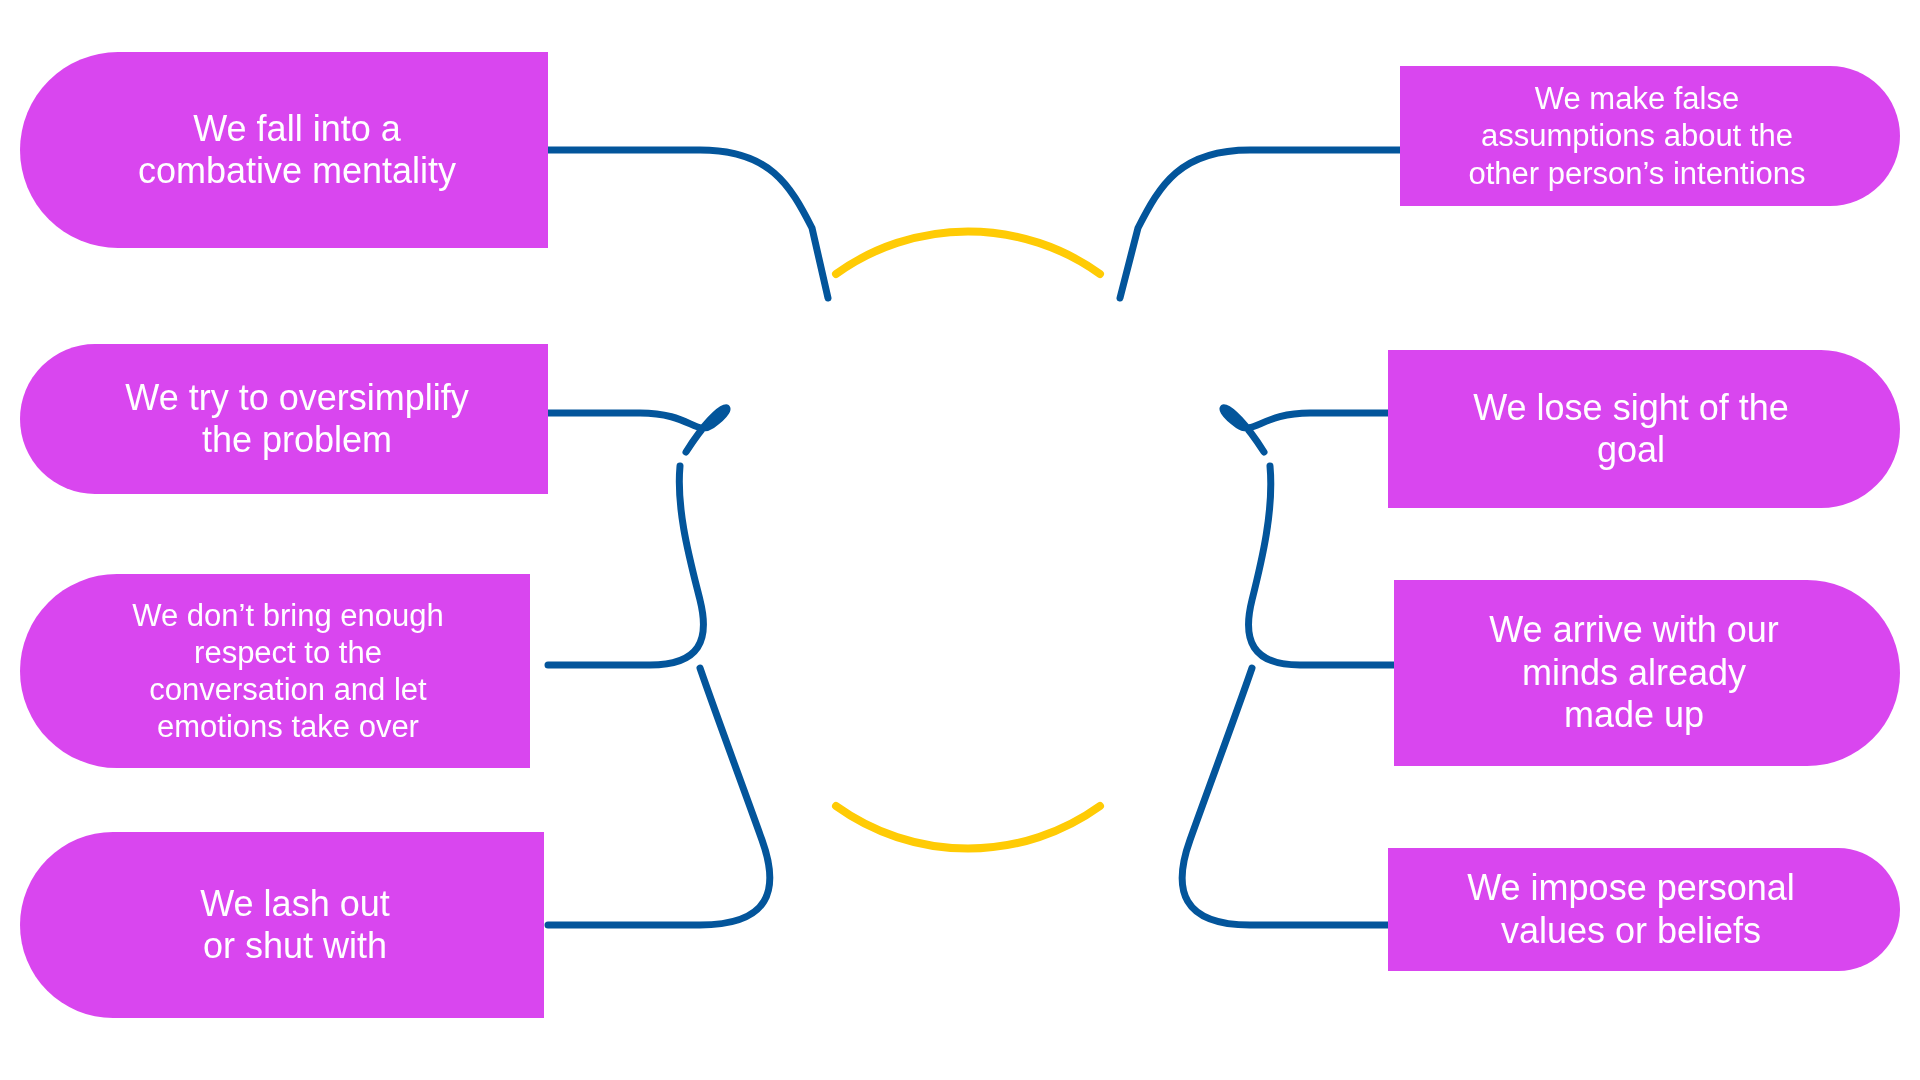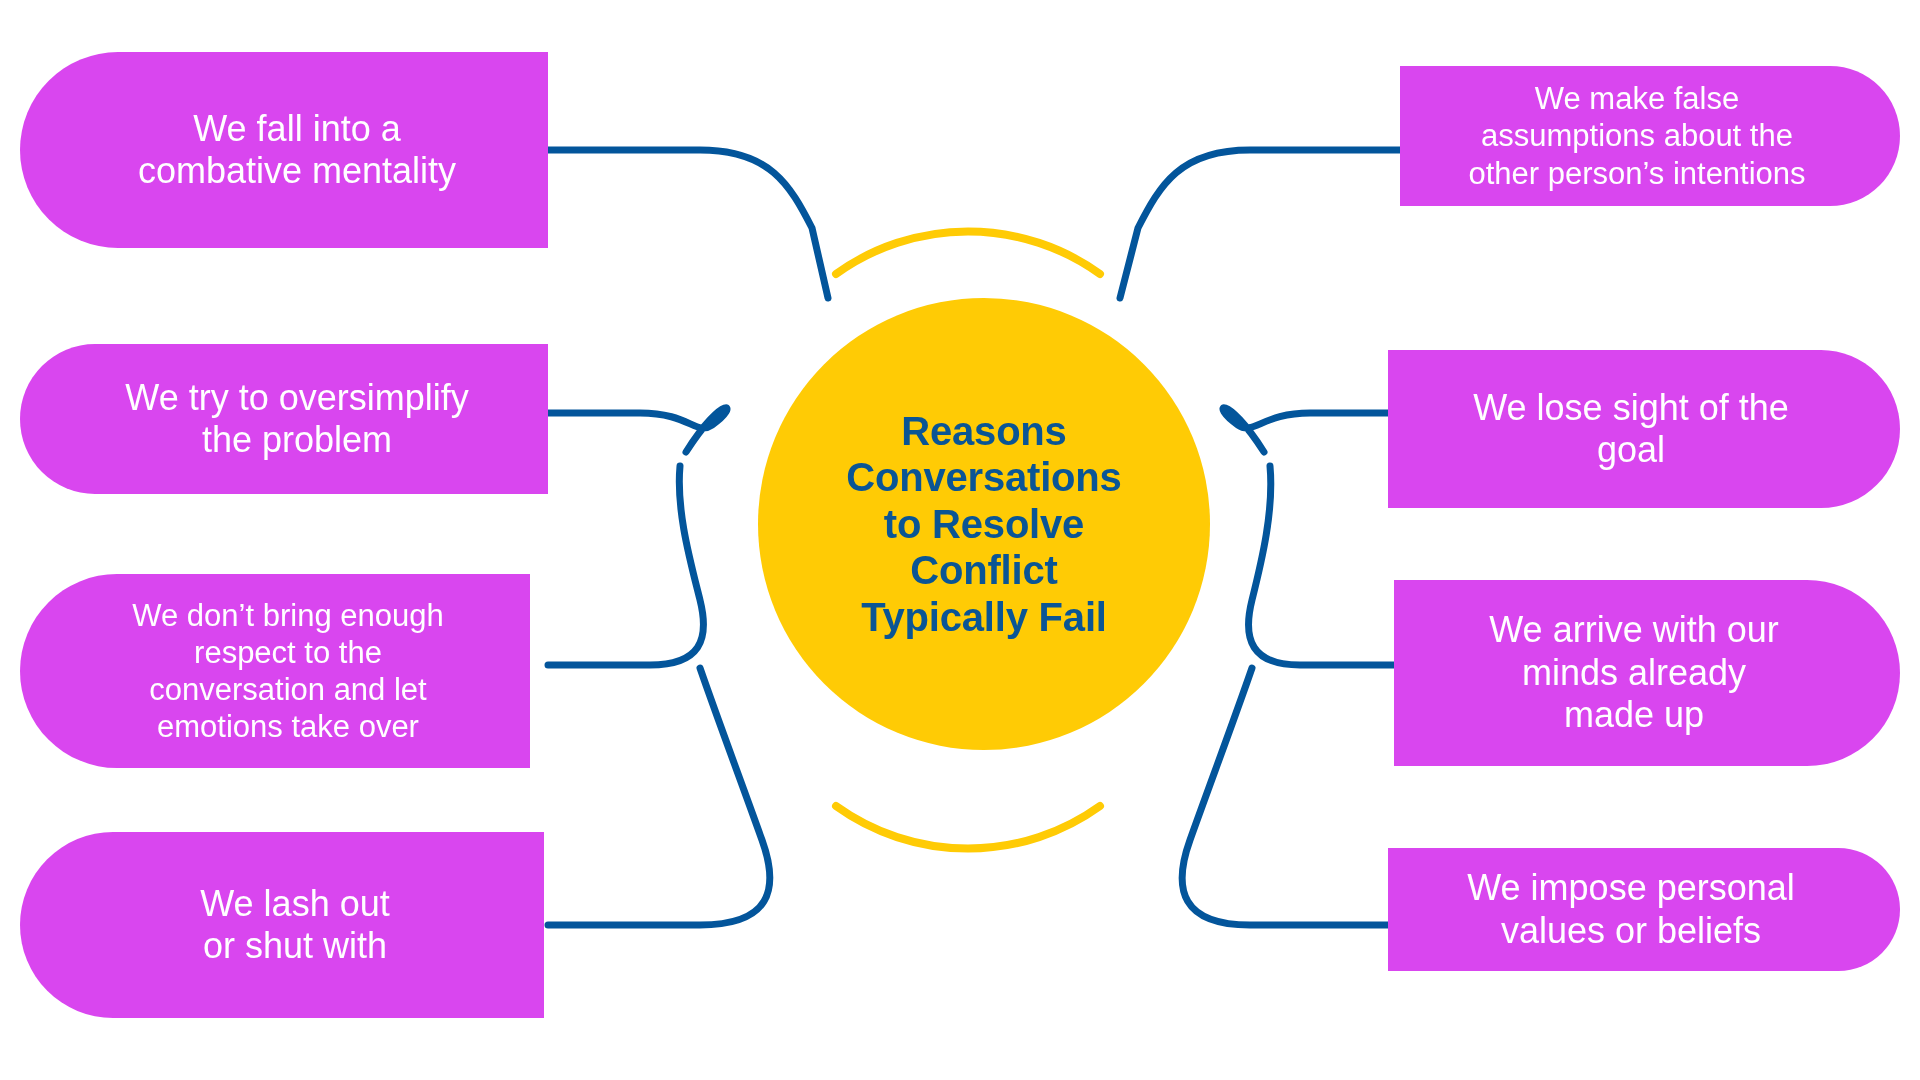--- a/index.html
+++ b/index.html
@@ -115,27 +115,20 @@
 
       <path d="M 1412 925 L 1250 925 C 1182 925 1172 890 1190 840 C 1210 784 1234 720 1252 668"></path>
     </g>
 
     <g fill="none" stroke="#FFCB05" stroke-width="8" stroke-linecap="round">
       <path d="M 846 274 A 226 226 0 0 1 1110 274" transform="translate(-10,0)"></path>
       <path d="M 846 806 A 226 226 0 0 0 1110 806" transform="translate(-10,0)"></path>
     </g>
   </svg>
 
-  <div class="hub">
-    <div class="hub-text">Reasons
-Conversations
-to Resolve
-Conflict
-Typically Fail</div>
-  </div>
 
   <div class="node left" style="top:52px; height:196px; width:528px;">
     <span>We fall into a
 combative mentality</span>
   </div>
 
   <div class="node left small" style="top:574px; height:194px; width:510px;">
     <span>We don’t bring enough
 respect to the
 conversation and let

